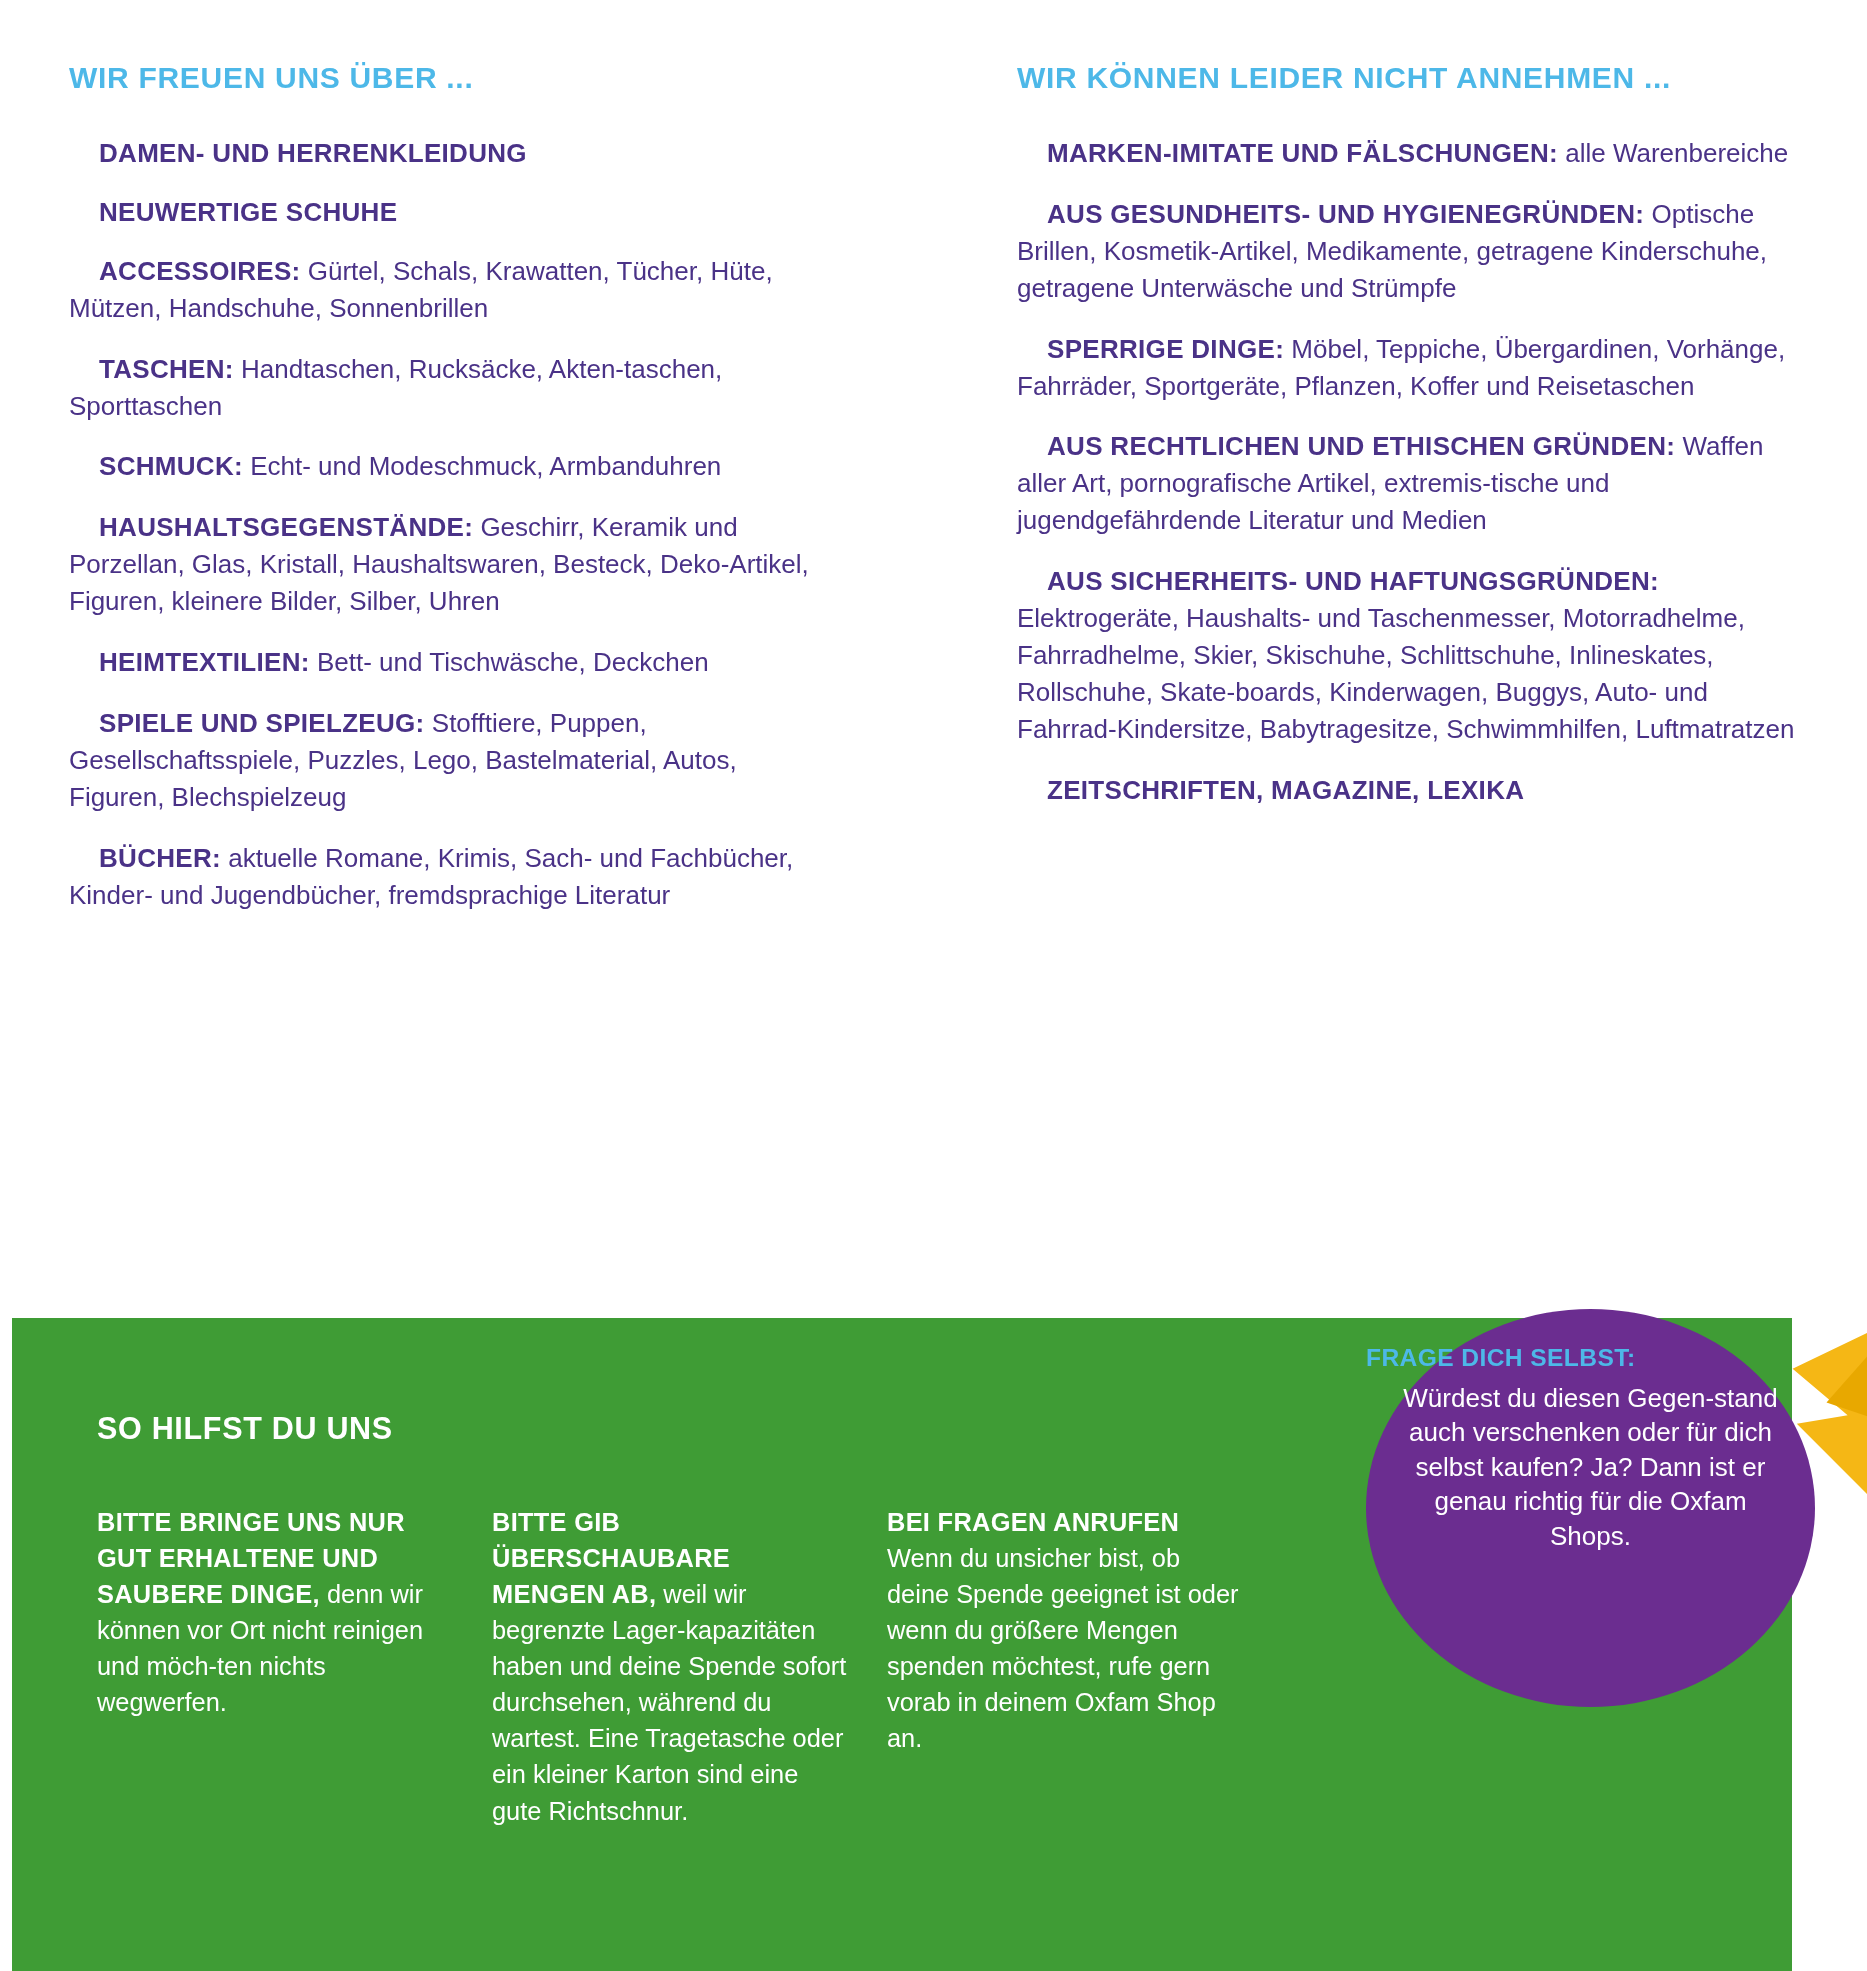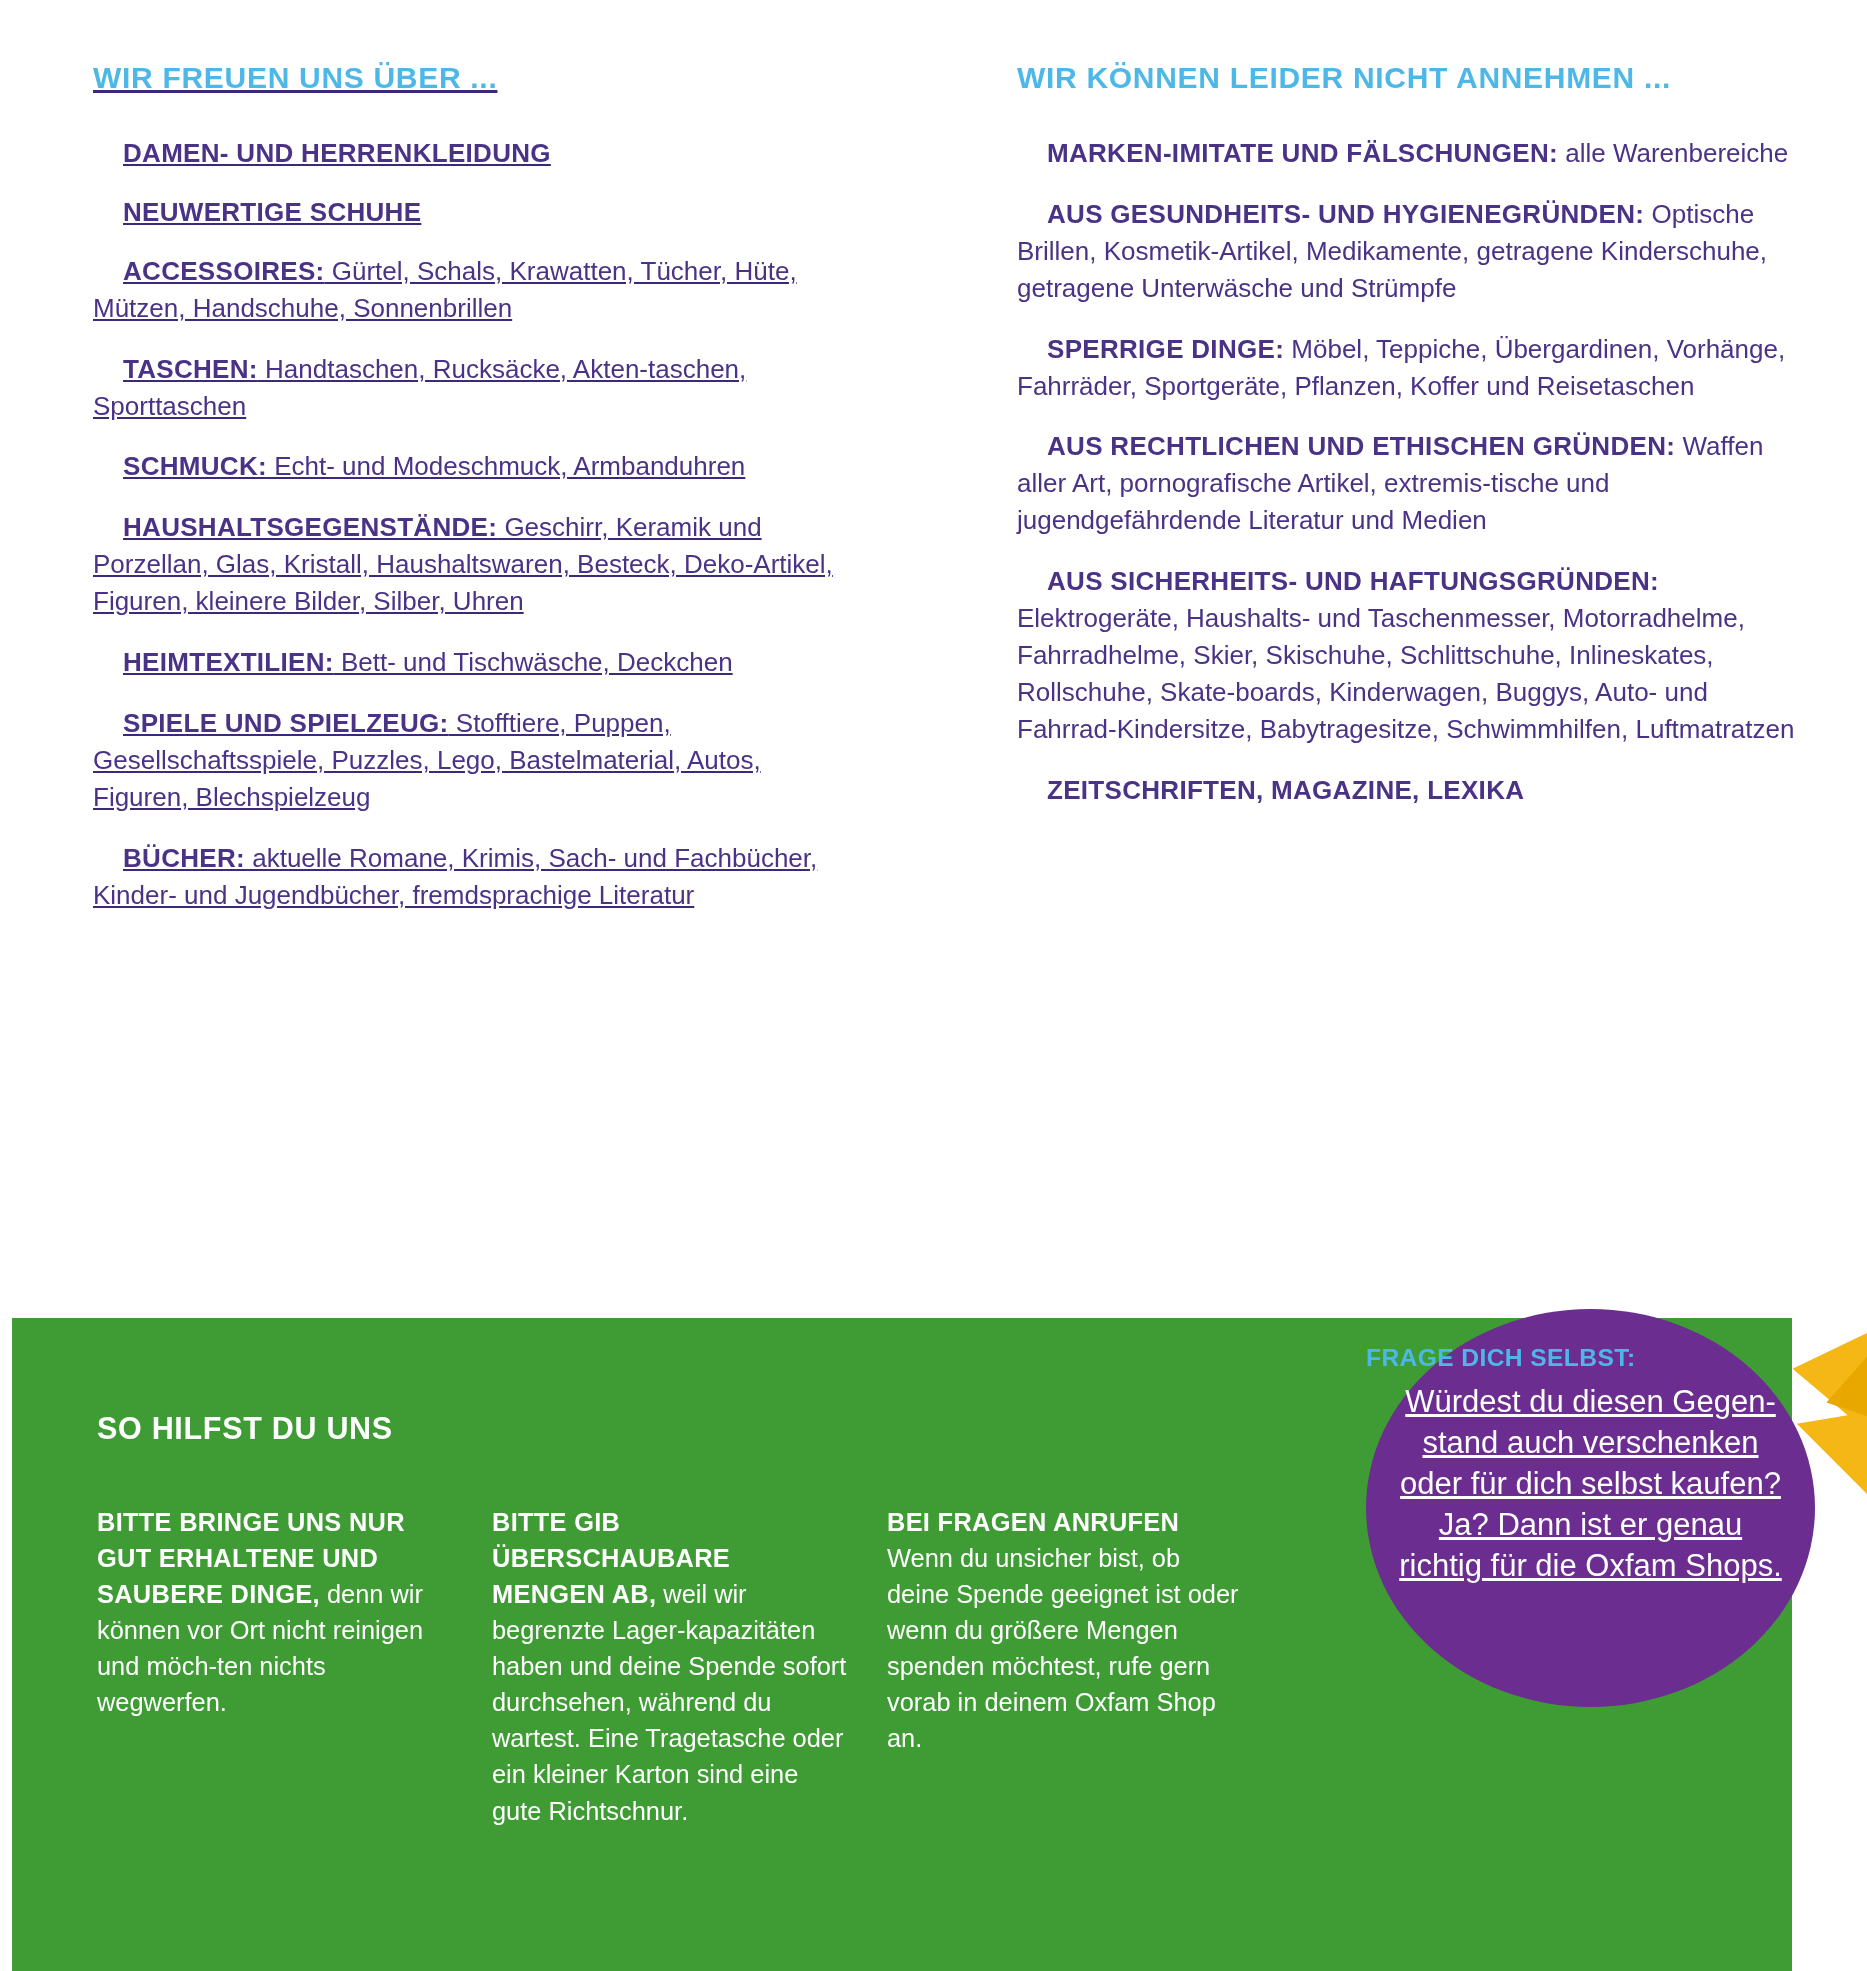--- a/index.html
+++ b/index.html
@@ -23,21 +23,21 @@
     top: 0;
     width: 1868px;
     height: 1318px;
     background: #ffffff;
   }
 
   .col {
     position: absolute;
     top: 61px;
   }
-  .col-left  { left: 93px;  width: 763px; text-decoration: underline; }
+  .col-left  { left: 69px;  width: 763px; }
   .col-right { left: 1017px; width: 780px; }
 
   .col-title {
     color: #4db8e8;
     font-size: 30px;
     font-weight: bold;
     letter-spacing: 0.7px;
     margin: 0 0 41px 0;
     line-height: 1.1;
   }
@@ -128,24 +128,23 @@
   }
   .callout .c-title {
     color: #4db8e8;
     font-weight: bold;
     font-size: 24.6px;
     line-height: 1.18;
     letter-spacing: 0.4px;
     margin-bottom: 8.5px;
   }
   .callout .c-body {
-    font-size: 31px;
+    font-size: 26px;
     line-height: 1.33;
     padding: 0 29px;
-    text-decoration: underline;
   }
 
   
   .yellow-shape {
     position: absolute;
     left: 1746px;
     top: 1322px;
     width: 144px;
     height: 195px;
     z-index: 2;

